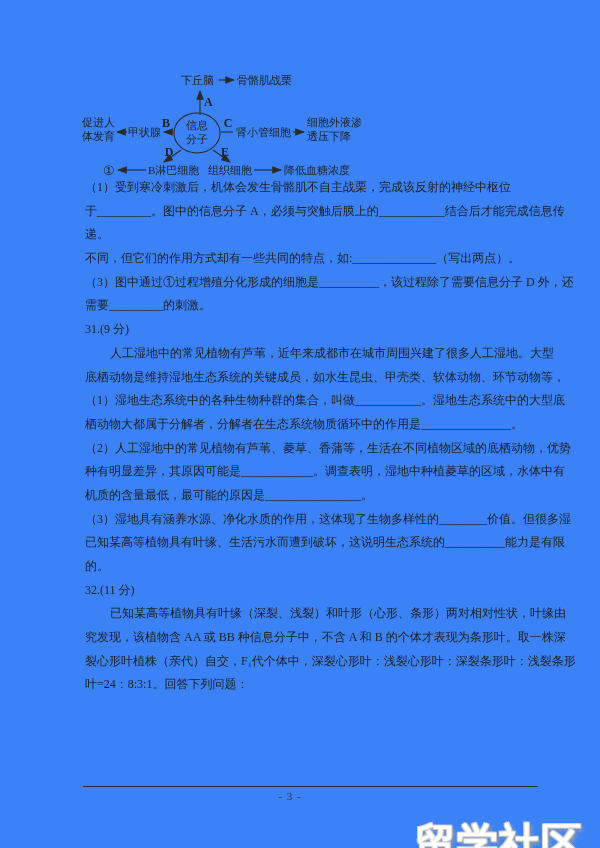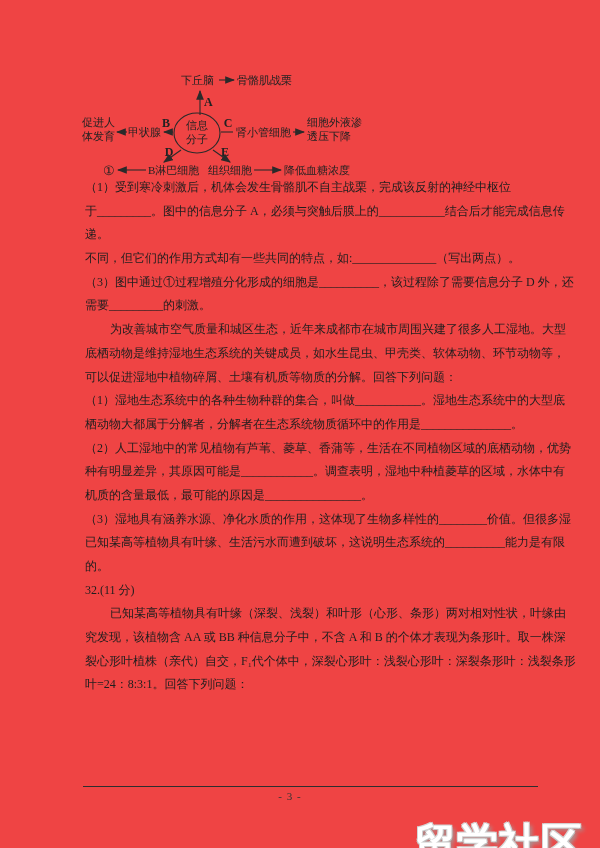--- a/index.html
+++ b/index.html
@@ -1,20 +1,20 @@
 <!DOCTYPE html>
 <html><head>
 <meta charset="utf-8">
 <style>
   html,body{margin:0;padding:0;}
   body{
     width:600px;height:848px;background:#ffffff;position:relative;overflow:hidden;
     font-family:"Liberation Serif","DejaVu Serif",serif;color:#1e1e1e;
   }
-  .page{position:absolute;inset:0;background:#ef4444;}
+  .page{position:absolute;inset:0;background:#3b82f6;}
   
   .diagram{position:absolute;top:58px;left:0;width:600px;height:124px;}
   .diagram text{fill:#222;font-family:"Liberation Serif","DejaVu Serif",serif;font-size:11px;}
   .diagram text.letter{font-size:12px;font-weight:bold;}
   .diagram text.proc{font-size:13px;}
   .diagram line, .diagram ellipse{stroke:#2a2a2a;stroke-width:1.1;fill:none;}
   
   .content{position:absolute;top:176px;left:85px;width:433px;font-size:12px;}
   .line{height:23.7px;line-height:23.7px;white-space:nowrap;}
   .line.indent{padding-left:25px;}
@@ -80,23 +80,23 @@
     <text x="284" y="116">降低血糖浓度</text>
   </svg>
 
   <div class="content">
       <div class="line">（1）受到寒冷刺激后，机体会发生骨骼肌不自主战栗，完成该反射的神经中枢位</div>
       <div class="line">于_________。图中的信息分子 A，必须与突触后膜上的___________结合后才能完成信息传</div>
       <div class="line">递。</div>
       <div class="line">不同，但它们的作用方式却有一些共同的特点，如:______________（写出两点）。</div>
       <div class="line">（3）图中通过①过程增殖分化形成的细胞是__________，该过程除了需要信息分子 D 外，还</div>
       <div class="line">需要_________的刺激。</div>
-      <div class="line indent">为改善城市空气质量和城区生态，近年来成都市在城市周围兴建了很多人工湿地。大型</div>
+      <div class="line">31.(9 分)</div>
+      <div class="line indent">人工湿地中的常见植物有芦苇，近年来成都市在城市周围兴建了很多人工湿地。大型</div>
       <div class="line">底栖动物是维持湿地生态系统的关键成员，如水生昆虫、甲壳类、软体动物、环节动物等，</div>
-      <div class="line">可以促进湿地中植物碎屑、土壤有机质等物质的分解。回答下列问题：</div>
       <div class="line">（1）湿地生态系统中的各种生物种群的集合，叫做___________。湿地生态系统中的大型底</div>
       <div class="line">栖动物大都属于分解者，分解者在生态系统物质循环中的作用是_______________。</div>
       <div class="line">（2）人工湿地中的常见植物有芦苇、菱草、香蒲等，生活在不同植物区域的底栖动物，优势</div>
       <div class="line">种有明显差异，其原因可能是____________。调查表明，湿地中种植菱草的区域，水体中有</div>
       <div class="line">机质的含量最低，最可能的原因是________________。</div>
       <div class="line">（3）湿地具有涵养水源、净化水质的作用，这体现了生物多样性的________价值。但很多湿</div>
       <div class="line">已知某高等植物具有叶缘、生活污水而遭到破坏，这说明生态系统的__________能力是有限</div>
       <div class="line">的。</div>
       <div class="line">32.(11 分)</div>
       <div class="line indent">已知某高等植物具有叶缘（深裂、浅裂）和叶形（心形、条形）两对相对性状，叶缘由</div>

